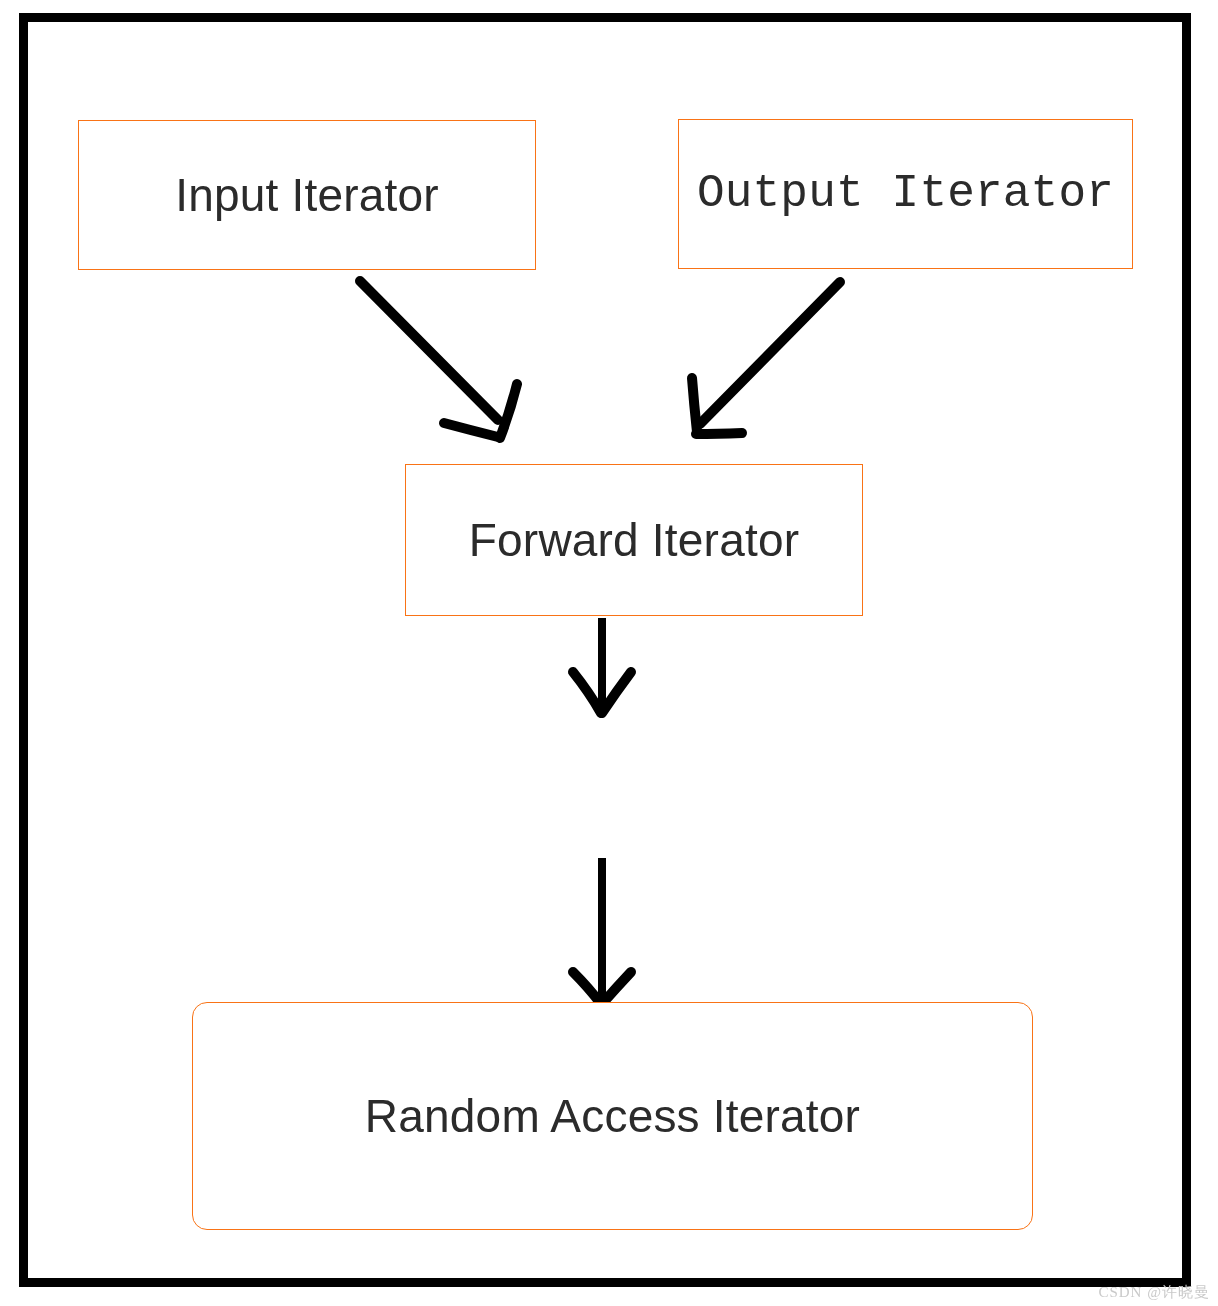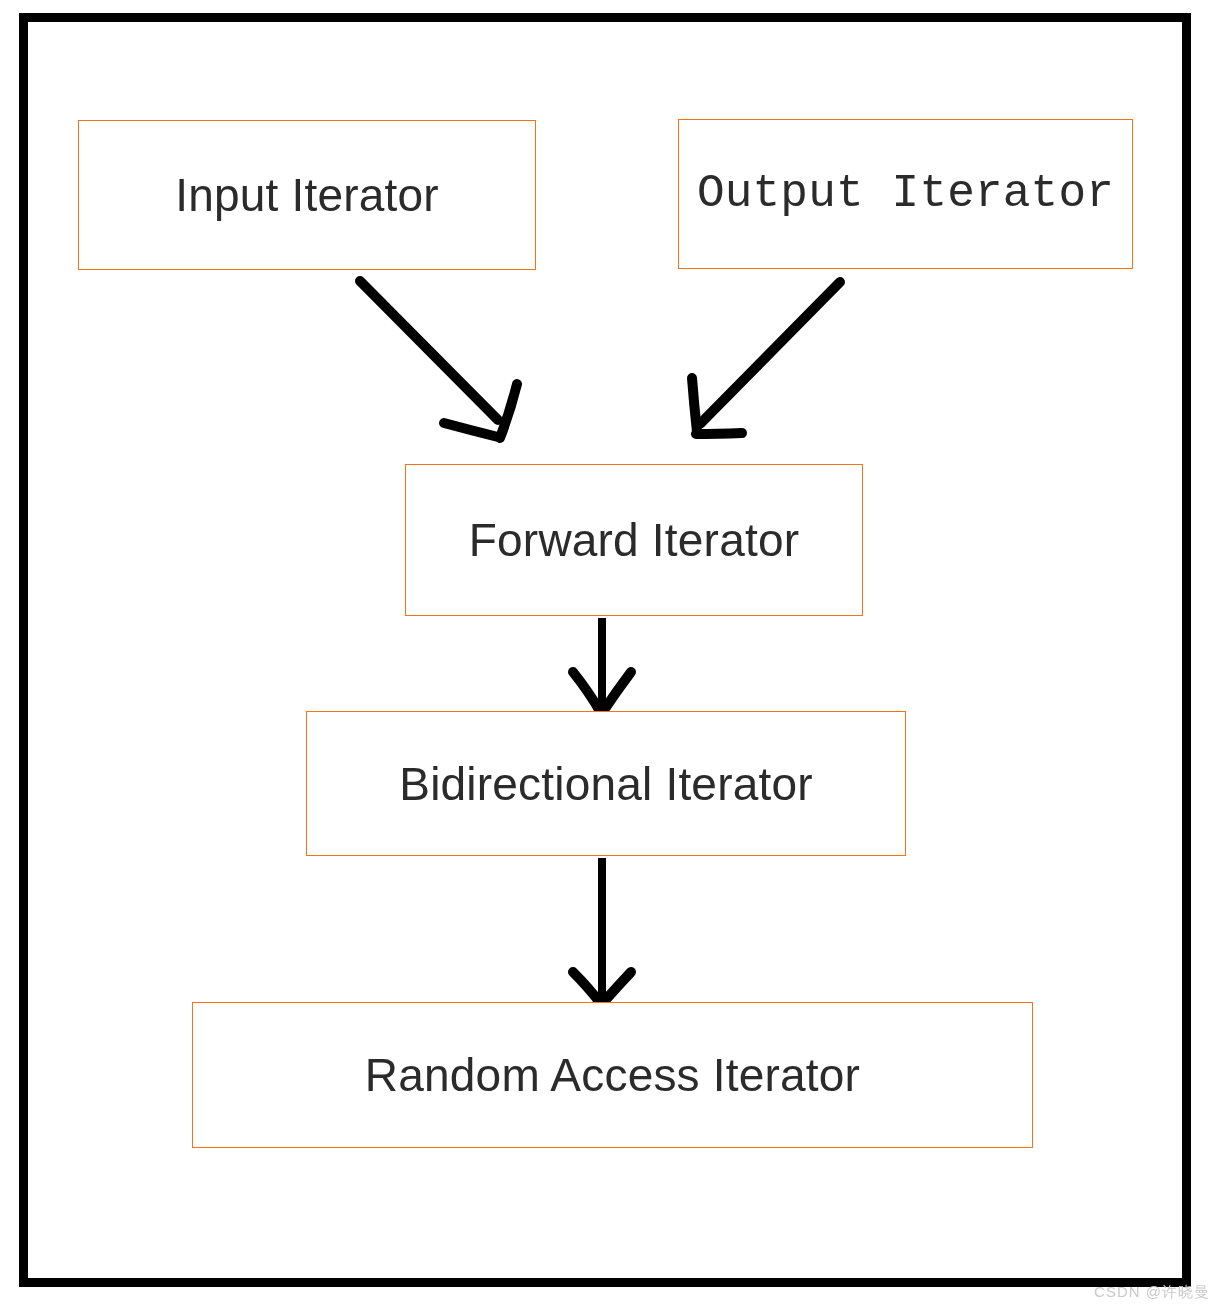--- a/index.html
+++ b/index.html
@@ -60,38 +60,38 @@
   #node-output {
     left: 678px; top: 119px;  width: 455px;  height: 150px;
   }
   #node-forward {
     left: 373px; top: 464px;  width: 458px;  height: 152px; margin-left: 32px;
   }
   #node-bidirectional {
     left: 306px; top: 711px;  width: 600px;  height: 145px;
   }
   #node-random {
-    left: 192px; top: 1002px; width: 841px;  height: 146px;
+    left: 192px; top: 1002px; width: 841px;  height: 228px; border-radius: 15px;
   }
   #node-input    .node-label { font-size: 46px; }
   #node-output   .node-label { font-size: 46px; font-family: Liberation Mono, monospace; }
   #node-forward  .node-label { font-size: 46px; }
   #node-bidirectional .node-label { font-size: 46px; }
   #node-random   .node-label { font-size: 46px; }
 
   
   .watermark {
     position: absolute;
     right: 8px;
     bottom: 4px;
     font-size: 15px;
     color: #c9c9c9;
     letter-spacing: 1px;
     white-space: nowrap;
-    font-family: Liberation Sans, sans-serif;
+    font-family: Liberation Serif, serif;
   }
 </style>
 </head>
 <body>
 
 <div id="canvas">
 
   <div class="outer-frame"></div>
 
   <svg class="arrow-layer" viewBox="0 0 1218 1306" xmlns="http://www.w3.org/2000/svg">
@@ -126,23 +126,20 @@
   </div>
 
   <div class="node" id="node-output">
     <span class="node-label">Output Iterator</span>
   </div>
 
   <div class="node" id="node-forward">
     <span class="node-label">Forward Iterator</span>
   </div>
 
-  <div class="node" id="node-bidirectional">
-    <span class="node-label">Bidirectional Iterator</span>
-  </div>
 
   <div class="node" id="node-random">
     <span class="node-label">Random Access Iterator</span>
   </div>
 
   <div class="watermark">CSDN @许晓曼</div>
 
 </div>
 
 </body></html>

